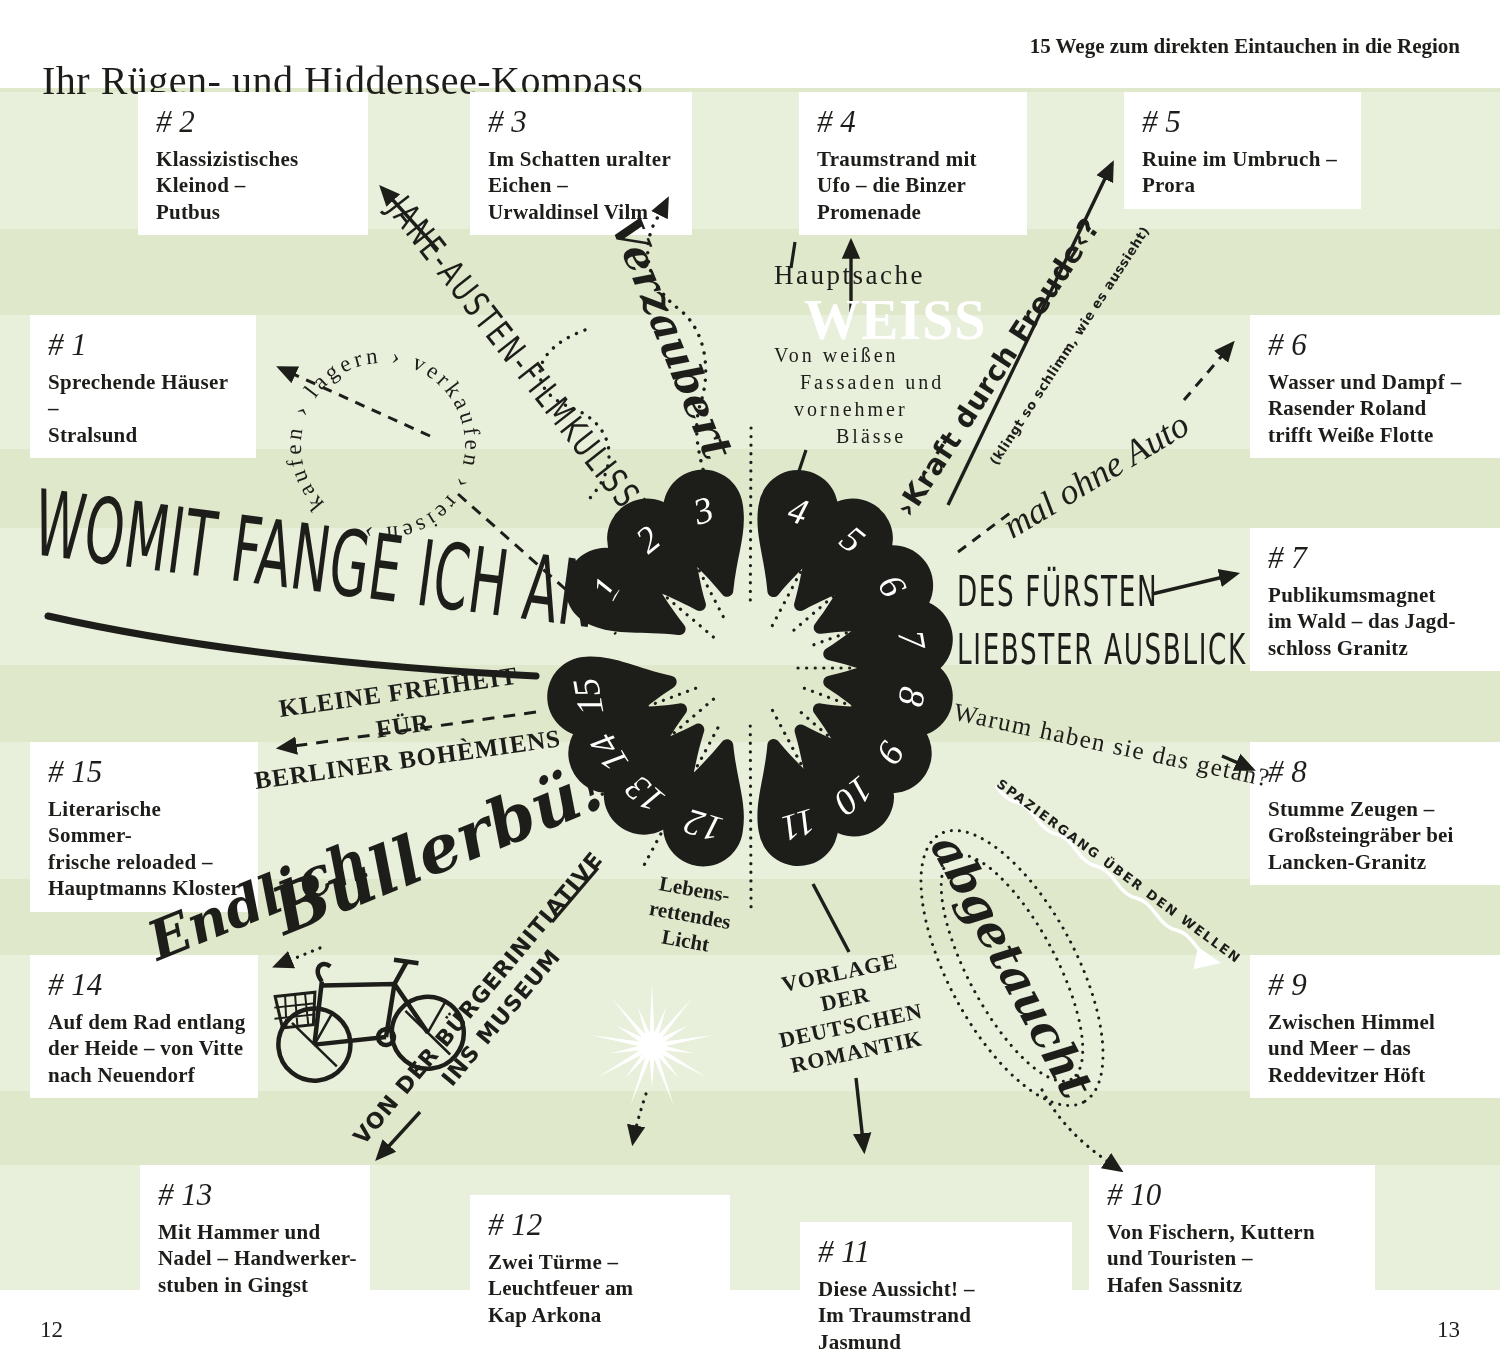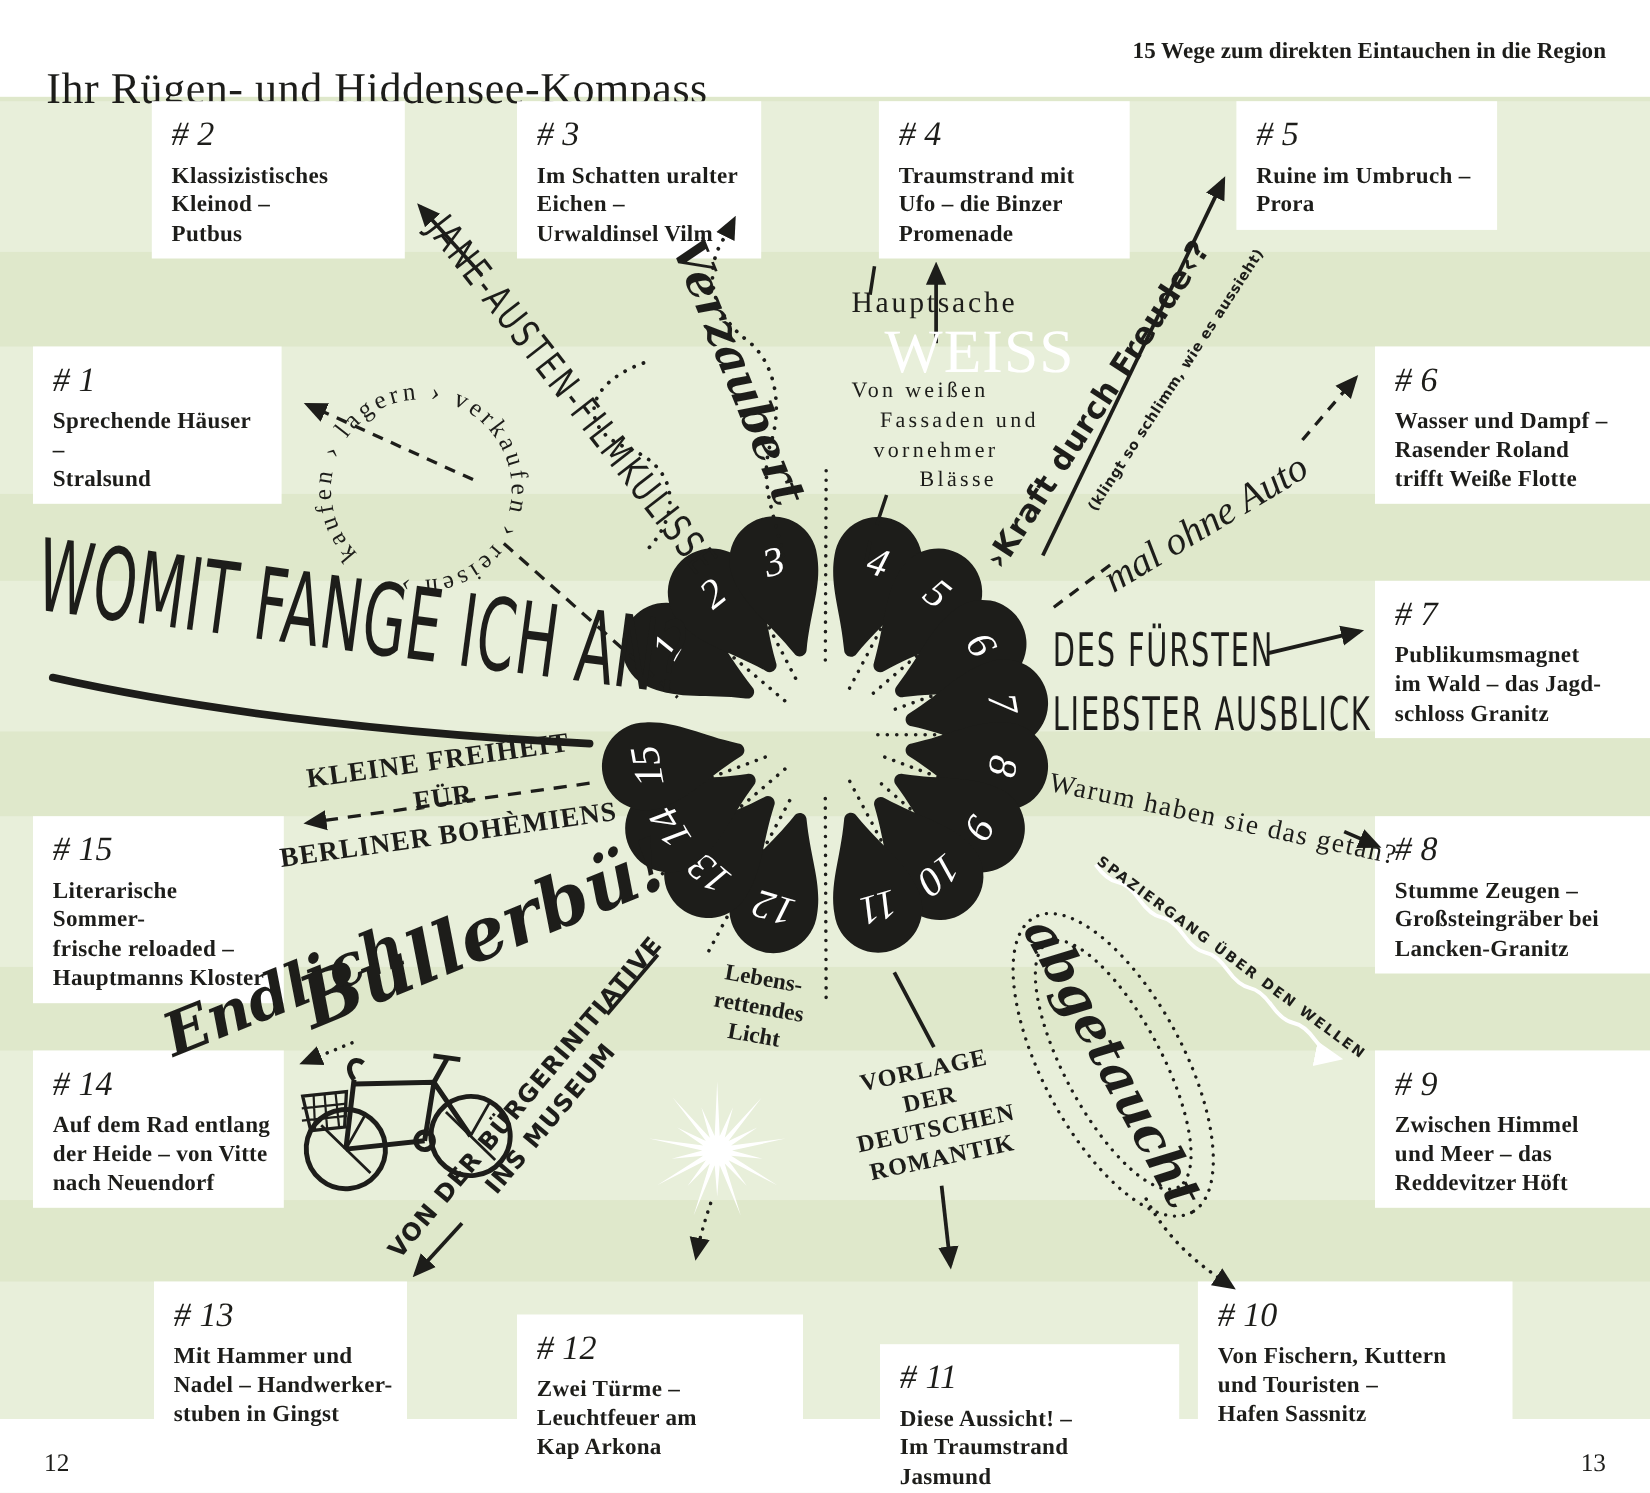--- a/index.html
+++ b/index.html
@@ -21,21 +21,21 @@
   .box .ln{font-size:21px;line-height:1.26;letter-spacing:.3px;font-weight:bold;}
   .box .ln b{letter-spacing:.2px;}
   
   .deco{position:absolute;white-space:nowrap;}
   .hand{font-family:"DejaVu Sans","Liberation Sans",sans-serif;}
   .script{font-family:"DejaVu Serif",serif;font-style:italic;font-weight:bold;}
   
   #jane{left:520px;top:360px;font-size:30px;letter-spacing:3px;transform:translate(-50%,-50%) rotate(52deg) scale(.85,1.18);}
   #verzaubert{left:672px;top:338px;font-size:42px;transform:translate(-50%,-50%) rotate(68deg);}
   #haupt1{left:774px;top:260px;font-size:27px;letter-spacing:2.5px;}
-  #weiss{left:804px;top:288px;font-size:56px;font-weight:normal;color:var(--white);letter-spacing:1px;}
+  #weiss{left:804px;top:288px;font-size:56px;font-weight:bold;color:var(--white);letter-spacing:1px;}
   .hsub{font-size:20px;letter-spacing:3px;}
   #hs0{left:774px;top:344px;} #hs1{left:800px;top:371px;} #hs2{left:770px;top:398px;margin-left:24px;} #hs3{left:836px;top:425px;}
   #kdfm{left:903px;top:497px;font-size:28px;font-weight:bold;letter-spacing:.5px;transform-origin:0 50%;transform:rotate(-57deg);}
   #kdfs{left:993px;top:456px;font-size:13px;font-weight:bold;letter-spacing:.5px;transform-origin:0 50%;transform:rotate(-57deg);}
   #malohne{left:1006px;top:508px;font-size:36px;font-style:italic;transform-origin:0 50%;transform:rotate(-31deg);}
   #desf{left:957px;top:562px;font-size:32px;letter-spacing:2px;line-height:44px;transform-origin:0 0;transform:scale(.82,1.32);}
   #warum{left:957px;top:698px;font-size:25px;letter-spacing:1.5px;transform-origin:0 0;transform:rotate(12deg);}
   #spazier{left:1003px;top:776px;font-size:13px;font-weight:bold;letter-spacing:2px;transform-origin:0 0;transform:rotate(36.5deg);}
   #abget{left:1012px;top:966px;font-size:46px;transform:translate(-50%,-50%) rotate(62deg);}
   #vorlage{left:848px;top:1012px;font-size:22px;font-weight:bold;letter-spacing:1px;line-height:27px;text-align:center;transform:translate(-50%,-50%) rotate(-12deg);}

